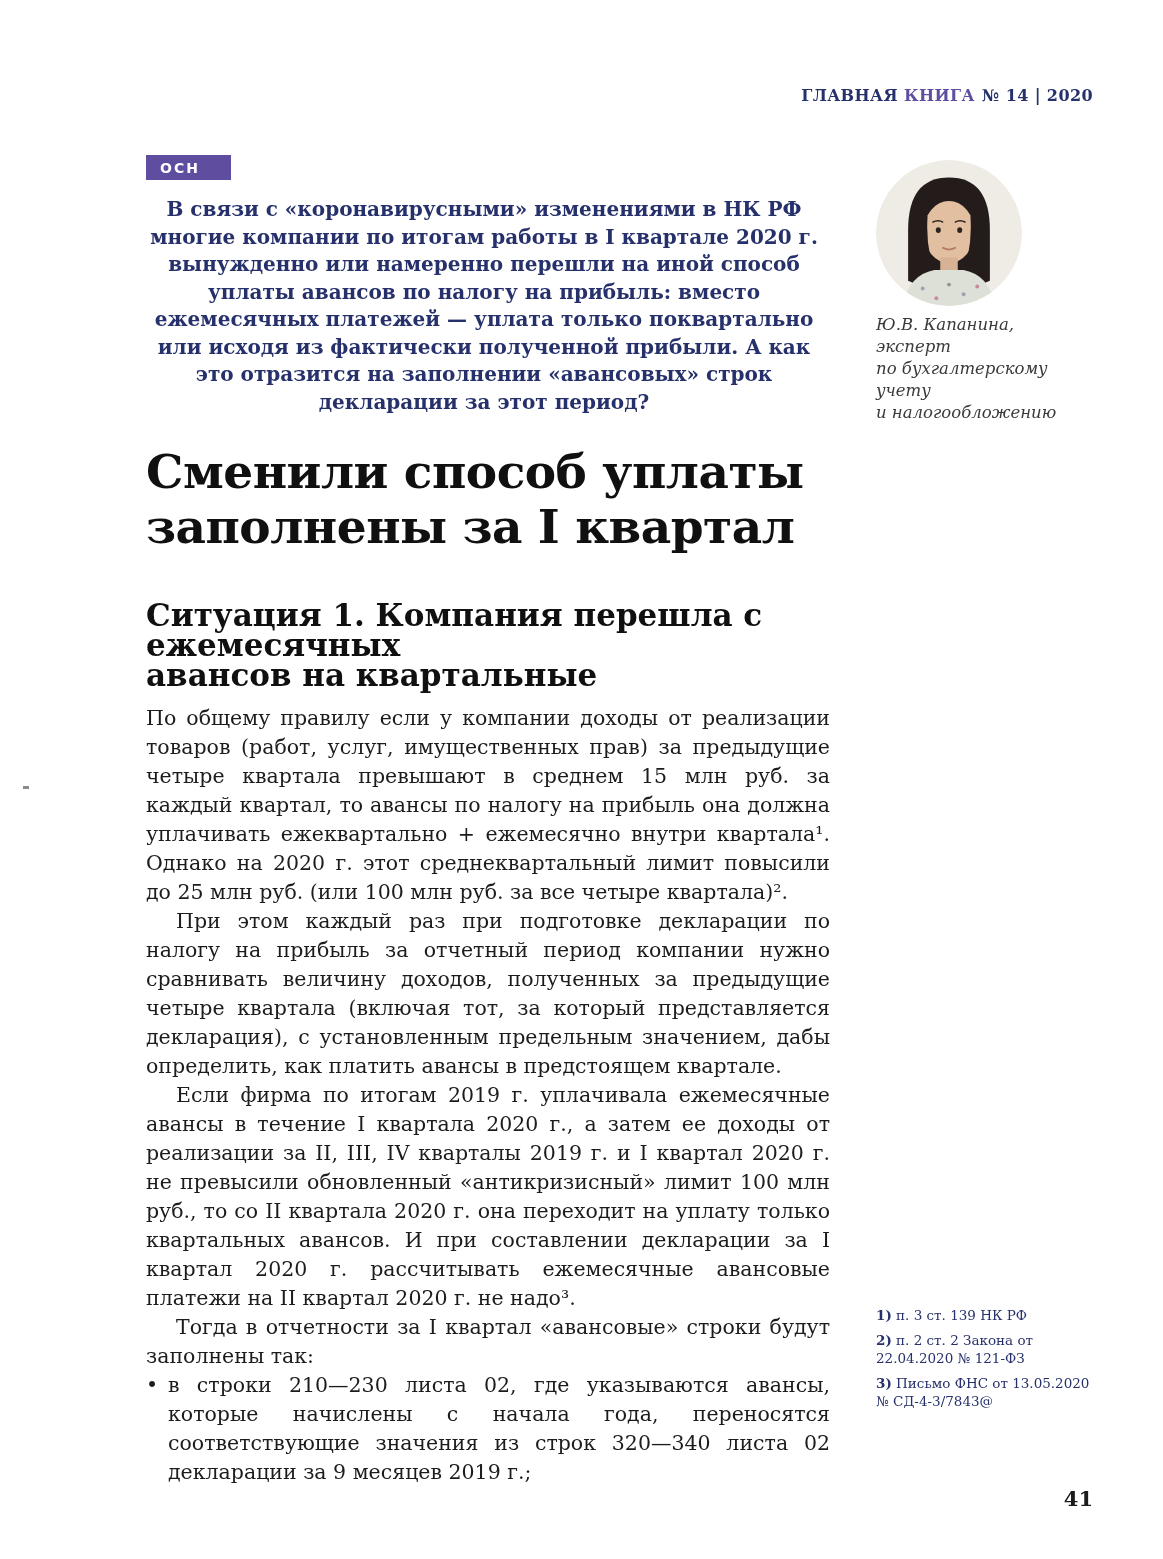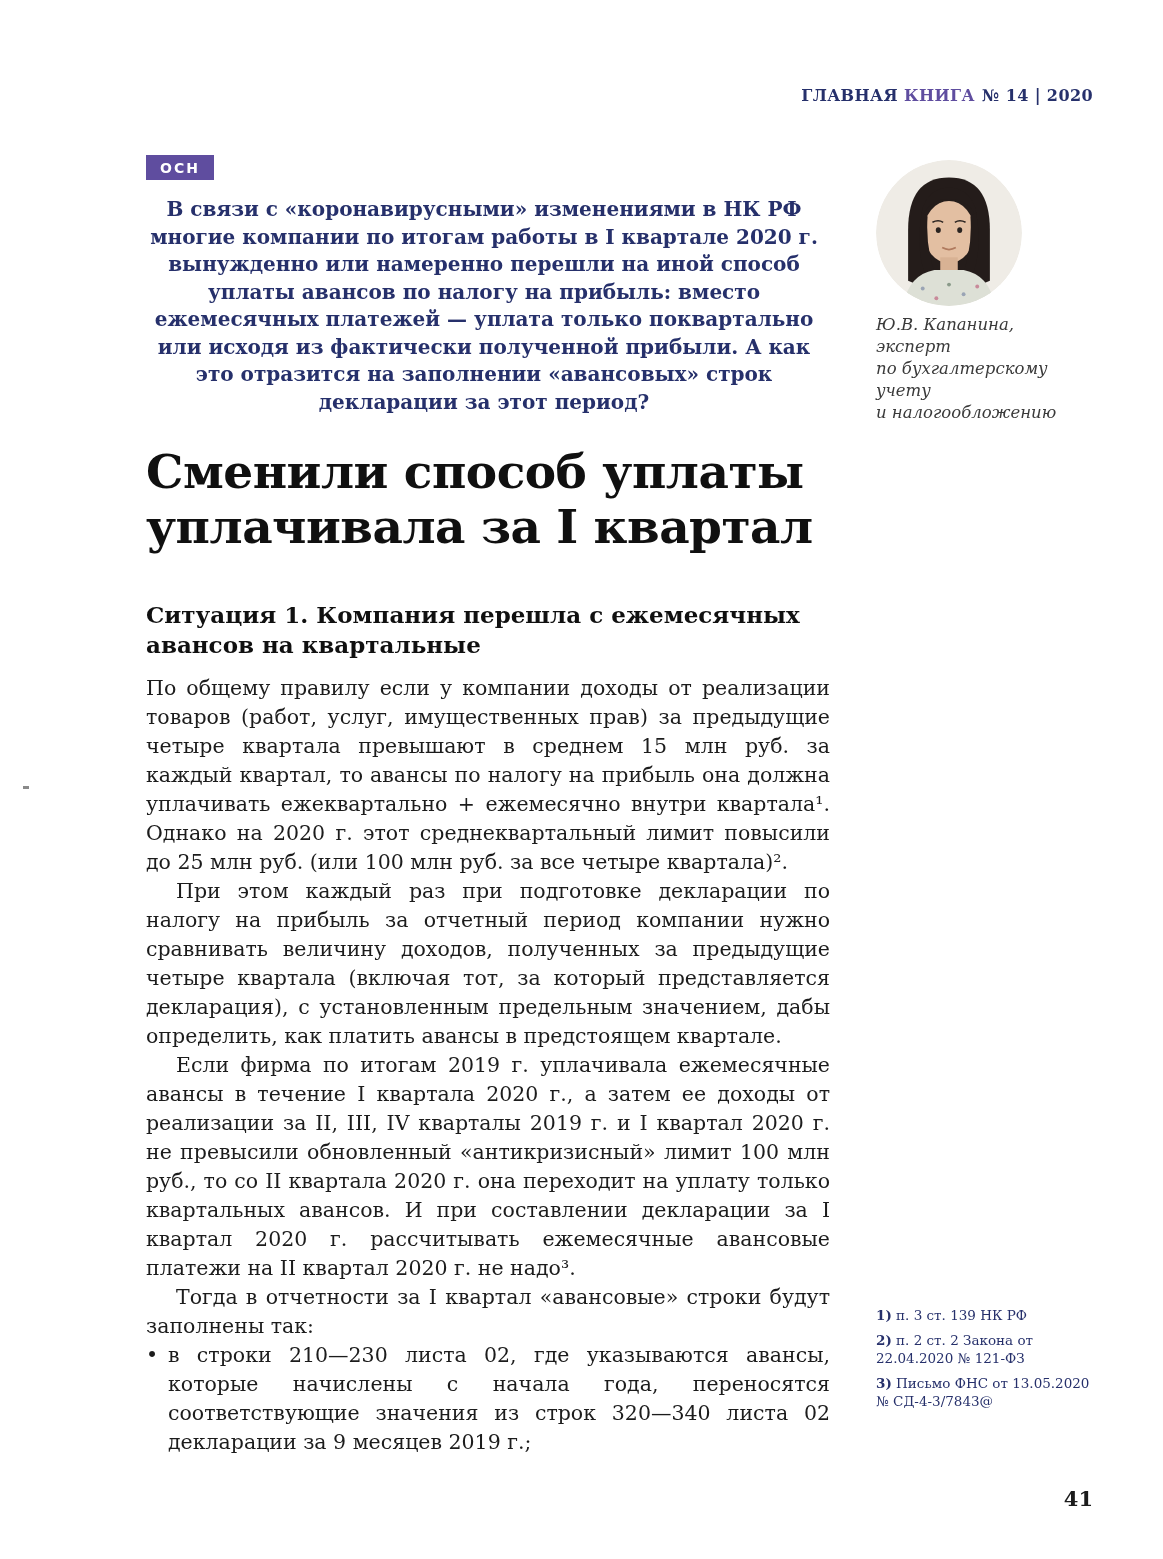--- a/index.html
+++ b/index.html
@@ -41,21 +41,21 @@
     width: 952px;
   }
   .badge {
     display: inline-block;
     background: var(--purple);
     color: #ffffff;
     font-family: "DejaVu Sans", sans-serif;
     font-weight: bold;
     font-size: 14px;
     letter-spacing: 2px;
-    padding: 5px 14px 4px 14px;
+    padding: 5px 31px 4px 14px;
   }
   .lead {
     width: 676px;
     margin-top: 16px;
     font-size: 20px;
     line-height: 27.5px;
     font-weight: bold;
     color: var(--navy);
     text-align: center;
   }
@@ -63,21 +63,21 @@
     margin-top: 28px;
     font-size: 47px;
     line-height: 55px;
     font-weight: bold;
     color: #101010;
     letter-spacing: -0.5px;
   }
   .section-title {
     margin-top: 46px;
     width: 690px;
-    font-size: 23px;
+    font-size: 31px;
     line-height: 30px;
     font-weight: bold;
     color: #101010;
   }
   .body-copy {
     margin-top: 14px;
     width: 684px;
     font-size: 20.5px;
     line-height: 29px;
     color: var(--ink);
@@ -149,21 +149,21 @@
     <span>ГЛАВНАЯ</span><span class="brand2">КНИГА</span><span class="issue">№ 14 | 2020</span>
   </div>
 
   <div class="left-col">
     <span class="badge">ОСН</span>
 
     <div class="lead">В связи с «коронавирусными» изменениями в НК РФ многие компании по итогам работы в I квартале 2020 г. вынужденно или намеренно перешли на иной способ уплаты авансов по налогу на прибыль: вместо ежемесячных платежей — уплата только поквартально или исходя из фактически полученной прибыли. А как это отразится на заполнении «авансовых» строк декларации за этот период?</div>
 
     <div class="headline">
       <div>Сменили способ уплаты</div>
-      <div>уплачивала за I квартал</div>
+      <div>заполнены за I квартал</div>
     </div>
 
     <div class="section-title">
       <div>Ситуация 1. Компания перешла с ежемесячных</div>
       <div>авансов на квартальные</div>
     </div>
 
     <div class="body-copy">
       <p class="para">По общему правилу если у компании доходы от реализации товаров (работ, услуг, имущественных прав) за предыдущие четыре квартала превышают в среднем 15 млн руб. за каждый квартал, то авансы по налогу на прибыль она должна уплачивать ежеквартально + ежемесячно внутри квартала¹. Однако на 2020 г. этот среднеквартальный лимит повысили до 25 млн руб. (или 100 млн руб. за все четыре квартала)².</p>
       <p class="para indent">При этом каждый раз при подготовке декларации по налогу на прибыль за отчетный период компании нужно сравнивать величину доходов, полученных за предыдущие четыре квартала (включая тот, за который представляется декларация), с установленным предельным значением, дабы определить, как платить авансы в предстоящем квартале.</p>

